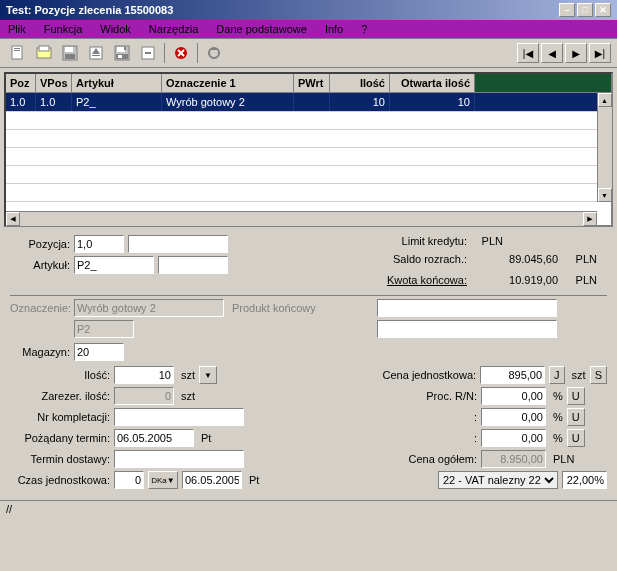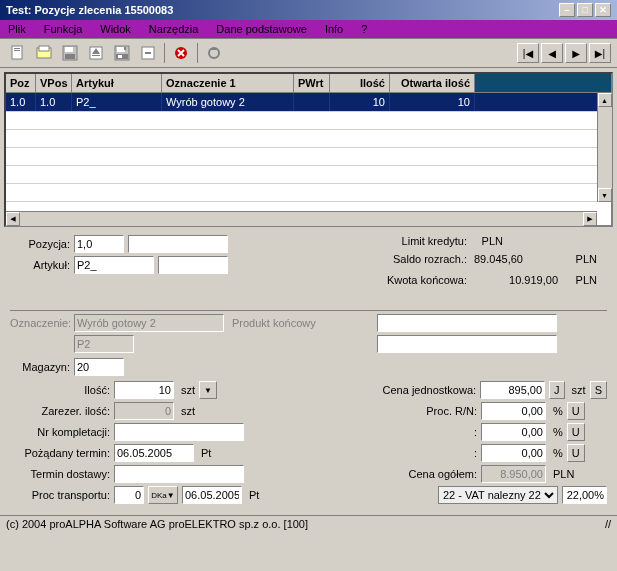--- a/index.html
+++ b/index.html
@@ -98,21 +98,21 @@
     }
     .grid-container {
       border: 2px solid #808080;
       border-top-color: #404040;
       border-left-color: #404040;
       background: white;
       margin-bottom: 4px;
     }
     .grid-header {
       display: flex;
-      background: #0c4a6e;
+      background: #14532d;
       border-bottom: 1px solid #808080;
     }
     .grid-col-header {
       border-right: 1px solid #808080;
       padding: 1px 4px;
       font-size: 11px;
       font-weight: bold;
       background: #d4d0c8;
       min-height: 18px;
       display: flex;
@@ -387,45 +387,45 @@
 
     <div class="hscrollbar" style="position:absolute; bottom:0; left:0; right:14px;">
       <div class="hscrollbar-btn">◀</div>
       <div class="hscrollbar-track"></div>
       <div class="hscrollbar-btn">▶</div>
     </div>
   </div>
 
   <div class="form-section">
 
-    <div style="display:flex; gap:8px; margin-bottom:18px;">
+    <div style="display:flex; gap:8px; margin-bottom:3px;">
       <div style="flex:1;">
         <div class="form-row">
           <span class="form-label" style="width:60px;">Pozycja:</span>
           <input class="form-input" style="width: 50px;" value="1,0" readonly="">
           <input class="form-input" style="width: 100px;" value="" readonly="">
         </div>
         <div class="form-row">
           <span class="form-label" style="width:60px;">Artykuł:</span>
           <input class="form-input" style="width: 80px;" value="P2_">
           <input class="form-input" style="width: 70px;" value="">
         </div>
       </div>
       <div style="width:230px;">
         <div class="form-row">
           <span class="form-label" style="width:90px;">Limit kredytu:</span>
           <span class="form-label" style="width:30px; margin-left:2px;">PLN</span>
         </div>
         <div class="form-row">
           <span class="form-label" style="width:90px;">Saldo rozrach.:</span>
-          <input class="form-input readonly" style="width: 90px; text-align: left;" value="89.045,60" readonly="">
+          <input class="form-input readonly" style="width: 90px; text-align: right;" value="89.045,60" readonly="">
           <span class="form-label" style="width:30px; margin-left:2px;">PLN</span>
         </div>
         <div class="form-row">
-          <span class="form-label" style="width:90px;">Kwota końcowa:</span>
+          <span class="form-label" style="width:90px;text-decoration:underline;">Kwota końcowa:</span>
           <input class="form-input readonly" style="width: 90px; text-align: right;" value="10.919,00" readonly="">
           <span class="form-label" style="width:30px; margin-left:2px;">PLN</span>
         </div>
       </div>
     </div>
 
     <div style="border-top:1px solid #808080; margin:3px 0;"></div>
 
     <div style="display:flex; gap:8px; margin-bottom:2px;">
       <div style="flex:1;">
@@ -485,21 +485,21 @@
           <input class="form-input" style="width: 80px;" value="06.05.2005">
           <span style="font-size:11px; margin-left:3px;">Pt</span>
         </div>
 
         <div class="form-row">
           <span class="form-label" style="width:100px;">Termin dostawy:</span>
           <input class="form-input" style="width: 130px;" value="">
         </div>
 
         <div class="form-row">
-          <span class="form-label" style="width:100px;">Proc transportu:</span>
+          <span class="form-label" style="width:100px;">Czas jednostkowa:</span>
           <input class="form-input" style="width: 30px; text-align: right;" value="0">
           <div class="dropdown-btn" style="width:30px;">DKa▼</div>
           <input class="form-input" style="width: 60px;" value="06.05.2005">
           <span style="font-size:11px; margin-left:3px;">Pt</span>
         </div>
       </div>
 
       <div style="width:230px;">
 
         <div class="form-row">
@@ -543,15 +543,14 @@
             <option>22 - VAT nalezny 22 %</option>
           </select>
           <input class="form-input" style="width: 45px; text-align: right;" value="22,00%">
         </div>
       </div>
     </div>
   </div>
 </div>
 
 <div class="status-bar">
-  <span>(c) 2004 proALPHA Software AG  proELEKTRO sp.z o.o. [100]</span>
   <span>//</span>
 </div>
 
 </body></html>

